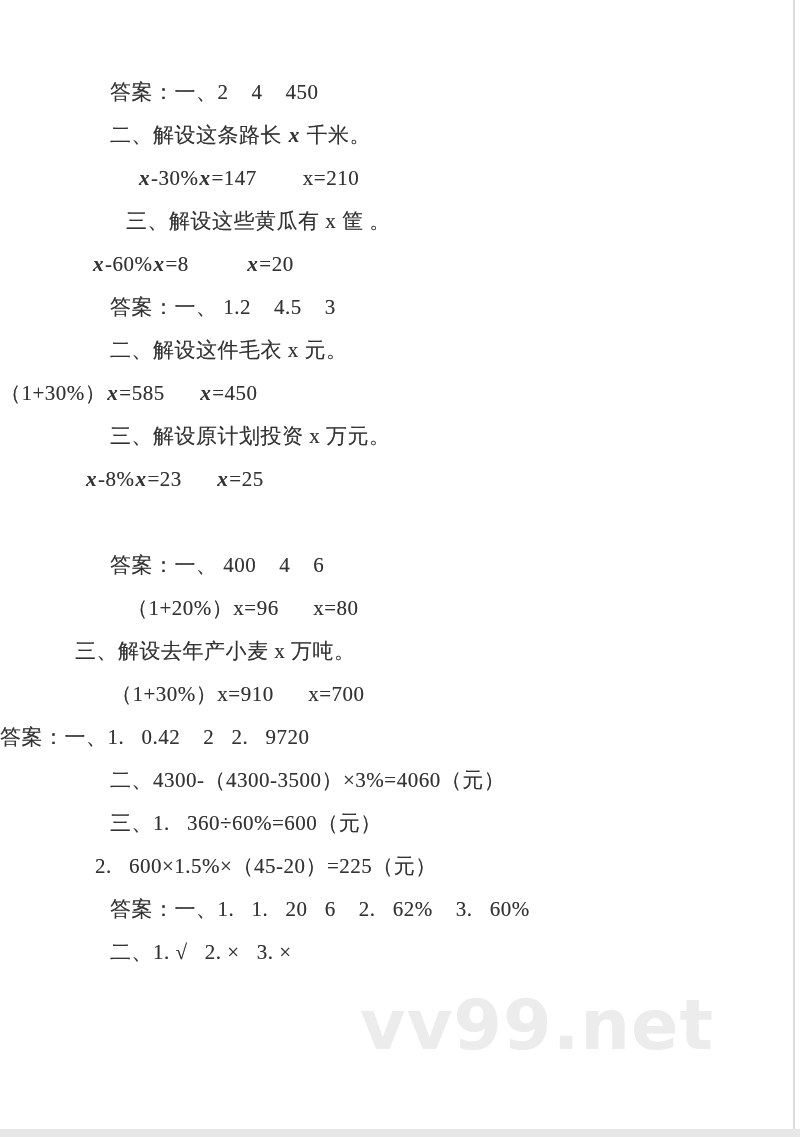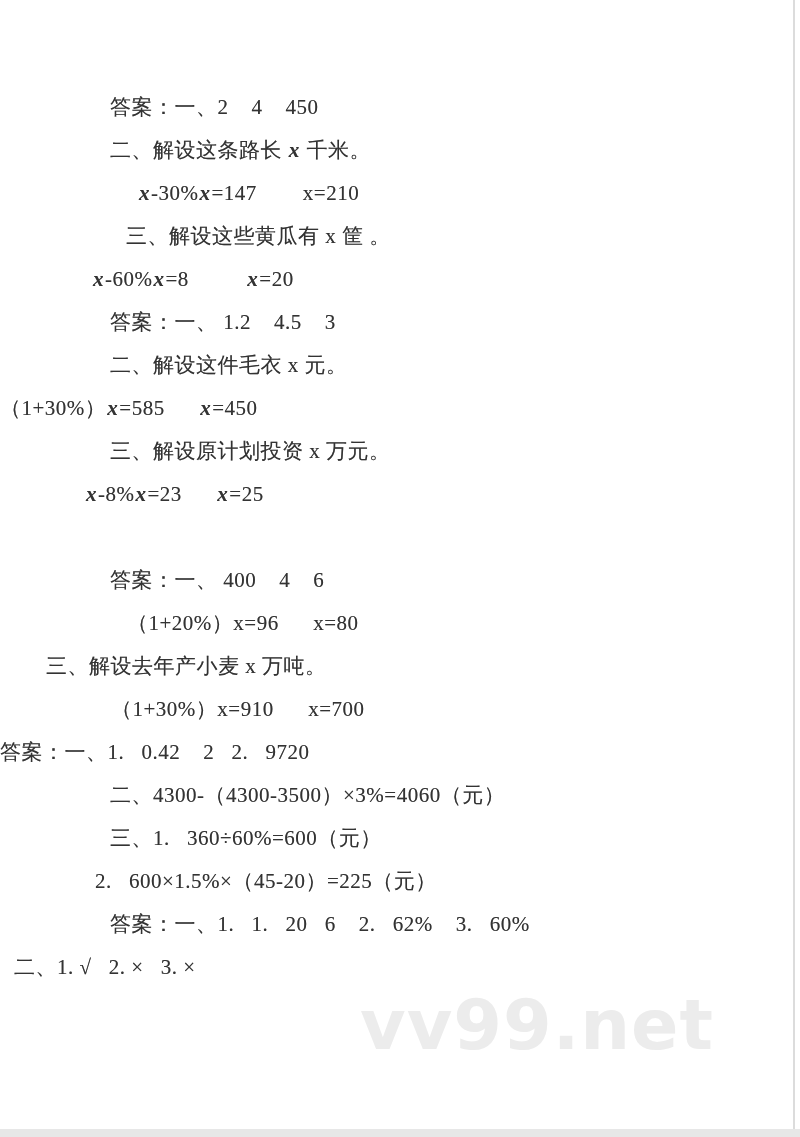--- a/index.html
+++ b/index.html
@@ -14,21 +14,21 @@
     overflow: hidden;
     font-family: "Liberation Serif", "DejaVu Serif", serif;
   }
   .page {
     position: absolute;
     inset: 0;
     background: #ffffff;
   }
   .content {
     position: absolute;
-    top: 86px;
+    top: 71px;
     left: 0;
     width: 100%;
     z-index: 2;
   }
   .line {
     height: 43px;
     line-height: 43px;
     font-size: 21px;
     color: #333333;
     white-space: pre;
@@ -85,25 +85,25 @@
       <div class="line" style="padding-left: 110px; margin-left: 16px;"><span>三、解设这些黄瓜有 x 筐 。</span></div>
       <div class="line" style="padding-left: 92px;"><span class="var-x">x</span><span>-60%</span><span class="var-x">x</span><span>=8          </span><span class="var-x">x</span><span>=20</span></div>
       <div class="line" style="padding-left: 110px;"><span>答案：一、 1.2    4.5    3</span></div>
       <div class="line" style="padding-left: 110px;"><span>二、解设这件毛衣 x 元。</span></div>
       <div class="line" style=""><span>（1+30%）</span><span class="var-x">x</span><span>=585      </span><span class="var-x">x</span><span>=450</span></div>
       <div class="line" style="padding-left: 110px;"><span>三、解设原计划投资 x 万元。</span></div>
       <div class="line" style="padding-left: 85px;"><span class="var-x">x</span><span>-8%</span><span class="var-x">x</span><span>=23      </span><span class="var-x">x</span><span>=25</span></div>
       <div class="line" style="padding-left: 110px;"></div>
       <div class="line" style="padding-left: 110px;"><span>答案：一、 400    4    6</span></div>
       <div class="line" style="padding-left: 127px;"><span>（1+20%）x=96      x=80</span></div>
-      <div class="line" style="padding-left: 46px;"><span>三、解设去年产小麦 x 万吨。</span></div>
+      <div class="line" style="padding-left: 75px;"><span>三、解设去年产小麦 x 万吨。</span></div>
       <div class="line" style="padding-left: 111px;"><span>（1+30%）x=910      x=700</span></div>
       <div class="line" style=""><span>答案：一、1.   0.42    2   2.   9720</span></div>
       <div class="line" style="padding-left: 110px;"><span>二、4300-（4300-3500）×3%=4060（元）</span></div>
       <div class="line" style="padding-left: 110px;"><span>三、1.   360÷60%=600（元）</span></div>
       <div class="line" style="padding-left: 95px;"><span>2.   600×1.5%×（45-20）=225（元）</span></div>
       <div class="line" style="padding-left: 110px;"><span>答案：一、1.   1.   20   6    2.   62%    3.   60%</span></div>
-      <div class="line" style=" margin-left: 14px;"><span>二、1. √   2. ×   3. ×</span></div>
+      <div class="line" style="padding-left: 110px;"><span>二、1. √   2. ×   3. ×</span></div>
     </div>
 
   <div class="right-edge"></div>
   <div class="bottom-edge"></div>
 </div>
 
 </body></html>

